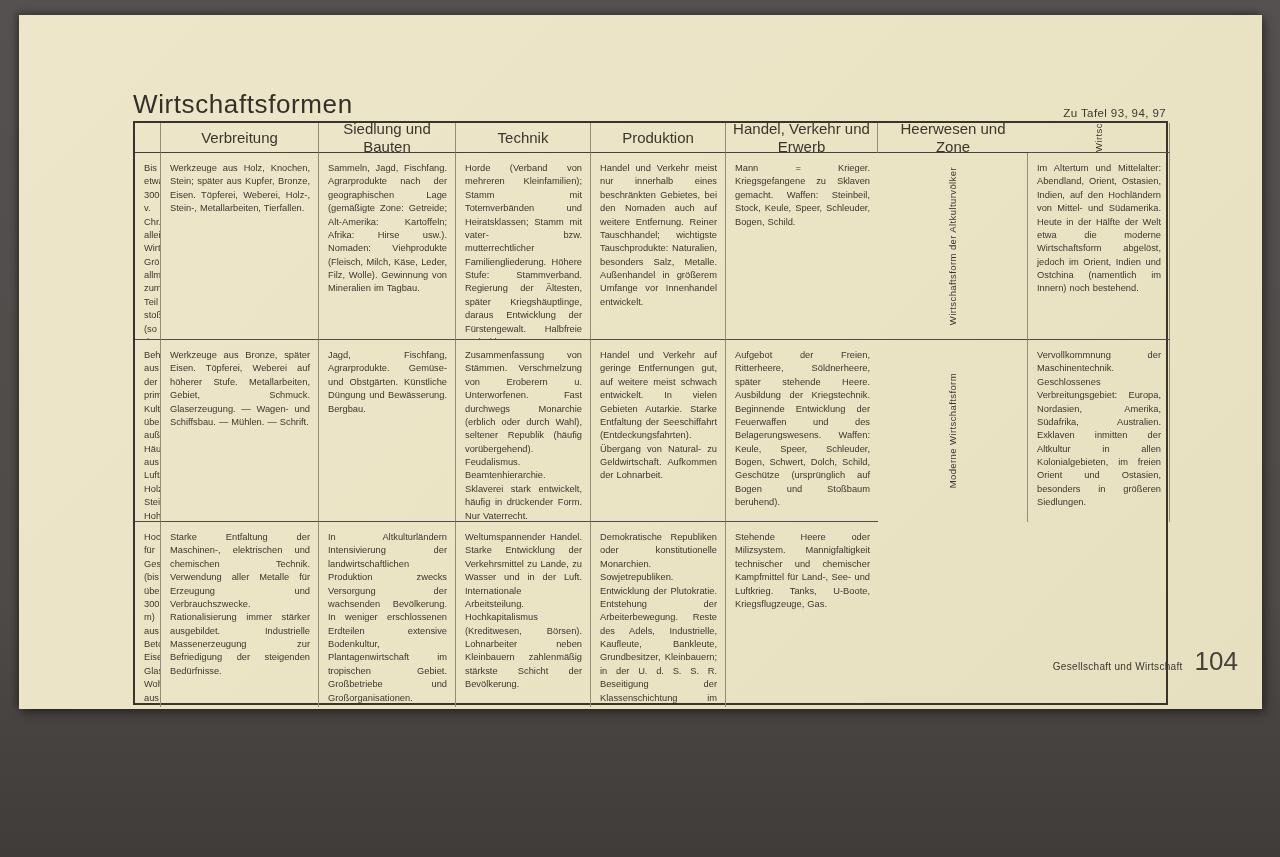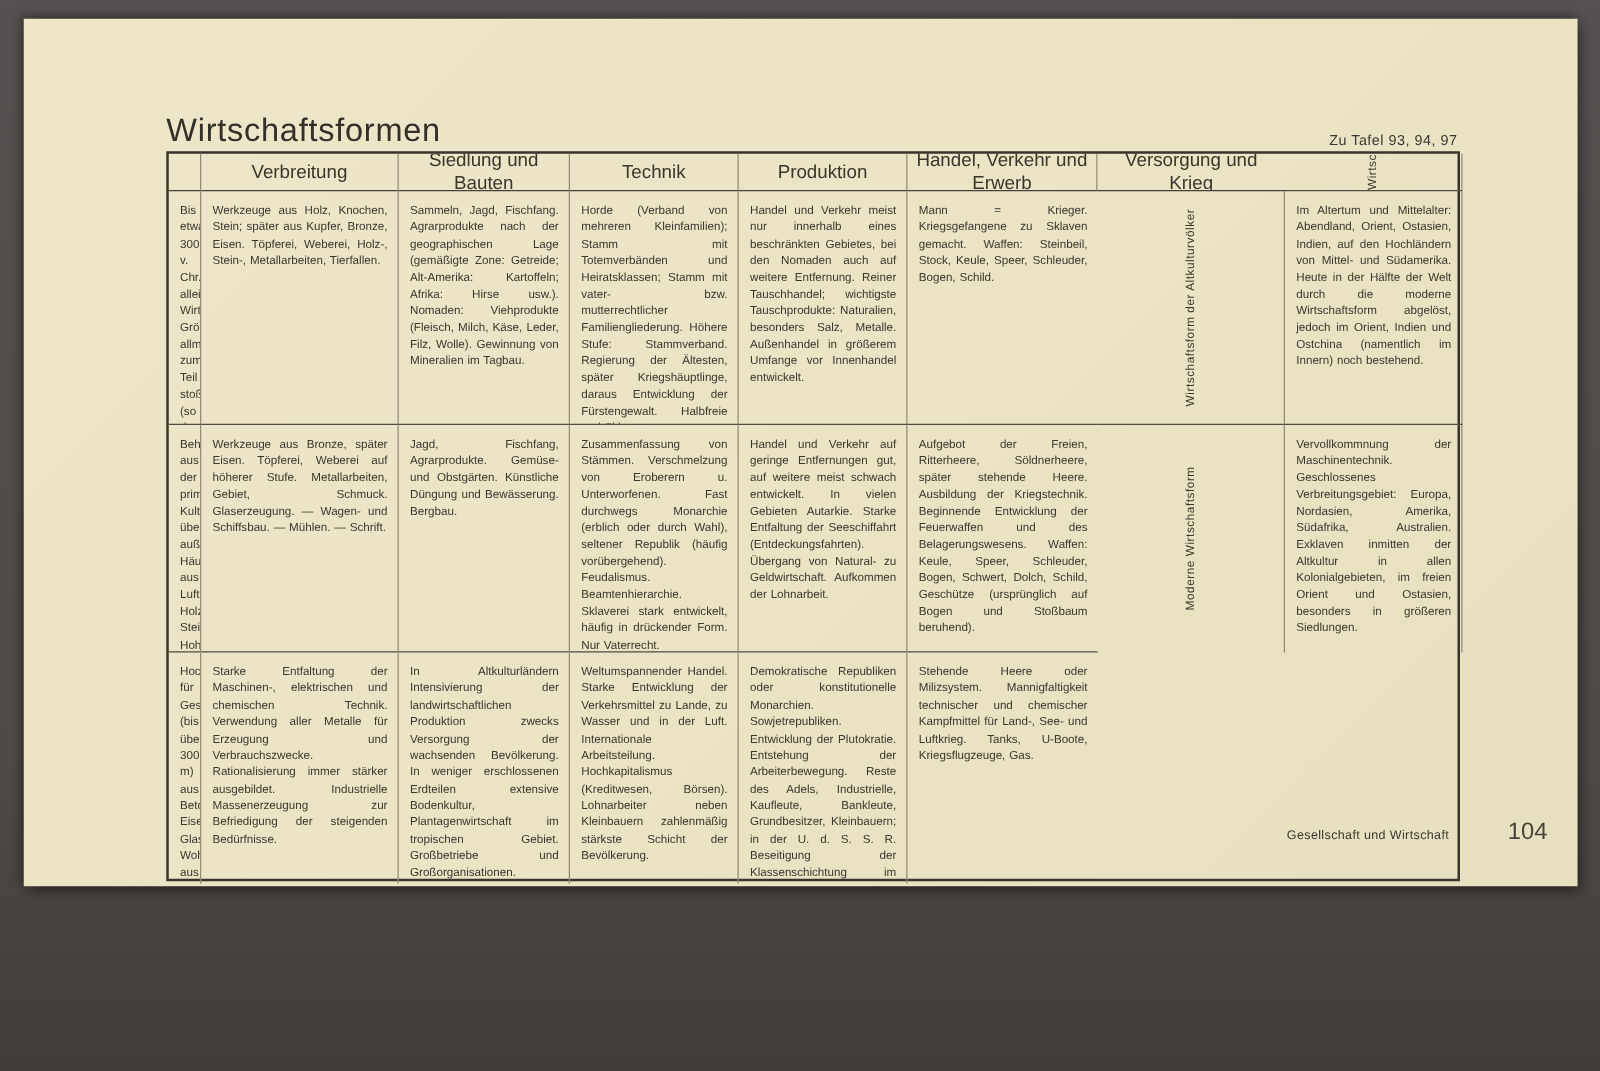--- a/index.html
+++ b/index.html
@@ -88,58 +88,57 @@
     align-items: baseline;
     gap: 12px;
   }
   .footer-label {
     font-size: 10px;
     font-weight: normal;
     letter-spacing: 0.3px;
     color: #3b372f;
   }
   .page-number {
-    font-size: 19px;
+    font-size: 26px;
     color: #464239;
-    margin-left: 35px;
   }
 </style>
 </head>
 <body>
 
 <div class="canvas">
   <div class="page">
 
     <div class="page-title">Wirtschaftsformen</div>
     <div class="ref-note">Zu Tafel 93, 94, 97</div>
 
     <div class="eco-table">
 
       <div class="cell hcell"></div>
       <div class="cell hcell">Verbreitung</div>
       <div class="cell hcell">Siedlung und Bauten</div>
       <div class="cell hcell">Technik</div>
       <div class="cell hcell">Produktion</div>
       <div class="cell hcell">Handel, Verkehr und Erwerb</div>
-      <div class="cell hcell c-last">Versorgung und Krieg</div>
+      <div class="cell hcell c-last">Heerwesen und Zone</div>
 
       <div class="cell lcell">
           <span>Primitive Wirtschaftsform</span>
         </div>
       <div class="cell tcell">Bis etwa 3000 v. Chr. alleinige Wirtschaftsform. Größtenteils allmählich, zum Teil stoßweise (so durch die Entdeckung Amerikas) zurückgedrängt. Reste im Innern Afrikas, Australiens und der größten Sundainseln. Ferner im arktischen Asien und Amerika (Eskimo, Tschuktschen, Kamtschadalen usw.); bei gewissen Indianerstämmen im Inneren Südamerikas.</div>
       <div class="cell tcell">Werkzeuge aus Holz, Knochen, Stein; später aus Kupfer, Bronze, Eisen. Töpferei, Weberei, Holz-, Stein-, Metallarbeiten, Tierfallen.</div>
       <div class="cell tcell">Sammeln, Jagd, Fischfang. Agrarprodukte nach der geographischen Lage (gemäßigte Zone: Getreide; Alt-Amerika: Kartoffeln; Afrika: Hirse usw.). Nomaden: Viehprodukte (Fleisch, Milch, Käse, Leder, Filz, Wolle). Gewinnung von Mineralien im Tagbau.</div>
       <div class="cell tcell">Horde (Verband von mehreren Kleinfamilien); Stamm mit Totemverbänden und Heiratsklassen; Stamm mit vater- bzw. mutterrechtlicher Familiengliederung. Höhere Stufe: Stammverband. Regierung der Ältesten, später Kriegshäuptlinge, daraus Entwicklung der Fürstengewalt. Halbfreie und Sklaven.</div>
       <div class="cell tcell">Handel und Verkehr meist nur innerhalb eines beschränkten Gebietes, bei den Nomaden auch auf weitere Entfernung. Reiner Tauschhandel; wichtigste Tauschprodukte: Naturalien, besonders Salz, Metalle. Außenhandel in größerem Umfange vor Innenhandel entwickelt.</div>
       <div class="cell tcell c-last">Mann = Krieger. Kriegsgefangene zu Sklaven gemacht. Waffen: Steinbeil, Stock, Keule, Speer, Schleuder, Bogen, Schild.</div>
 
       <div class="cell lcell">
           <span>Wirtschaftsform der Altkulturvölker</span>
         </div>
-      <div class="cell tcell">Im Altertum und Mittelalter: Abendland, Orient, Ostasien, Indien, auf den Hochländern von Mittel- und Südamerika. Heute in der Hälfte der Welt durch die moderne Wirtschaftsform abgelöst, jedoch im Orient, Indien und Ostchina (namentlich im Innern) noch bestehend.</div>
+      <div class="cell tcell">Im Altertum und Mittelalter: Abendland, Orient, Ostasien, Indien, auf den Hochländern von Mittel- und Südamerika. Heute in der Hälfte der Welt etwa die moderne Wirtschaftsform abgelöst, jedoch im Orient, Indien und Ostchina (namentlich im Innern) noch bestehend.</div>
       <div class="cell tcell">Behausungen aus der primitiven Kultur übernommen: außerdem Häuser aus Luftziegeln, Holz, Stein. Hohe Kult- und Grabbauten (höchste Kultbauten 170 m). Paläste. Städte im allgemeinen keine größere Entfaltung.</div>
       <div class="cell tcell">Werkzeuge aus Bronze, später Eisen. Töpferei, Weberei auf höherer Stufe. Metallarbeiten, Gebiet, Schmuck. Glaserzeugung. — Wagen- und Schiffsbau. — Mühlen. — Schrift.</div>
       <div class="cell tcell">Jagd, Fischfang, Agrarprodukte. Gemüse- und Obstgärten. Künstliche Düngung und Bewässerung. Bergbau.</div>
       <div class="cell tcell">Zusammenfassung von Stämmen. Verschmelzung von Eroberern u. Unterworfenen. Fast durchwegs Monarchie (erblich oder durch Wahl), seltener Republik (häufig vorübergehend). Feudalismus. Beamtenhierarchie. Sklaverei stark entwickelt, häufig in drückender Form. Nur Vaterrecht.</div>
       <div class="cell tcell">Handel und Verkehr auf geringe Entfernungen gut, auf weitere meist schwach entwickelt. In vielen Gebieten Autarkie. Starke Entfaltung der Seeschiffahrt (Entdeckungsfahrten). Übergang von Natural- zu Geldwirtschaft. Aufkommen der Lohnarbeit.</div>
       <div class="cell tcell c-last">Aufgebot der Freien, Ritterheere, Söldnerheere, später stehende Heere. Ausbildung der Kriegstechnik. Beginnende Entwicklung der Feuerwaffen und des Belagerungswesens. Waffen: Keule, Speer, Schleuder, Bogen, Schwert, Dolch, Schild, Geschütze (ursprünglich auf Bogen und Stoßbaum beruhend).</div>
 
       <div class="cell lcell r-last">
           <span>Moderne Wirtschaftsform</span>
         </div>

